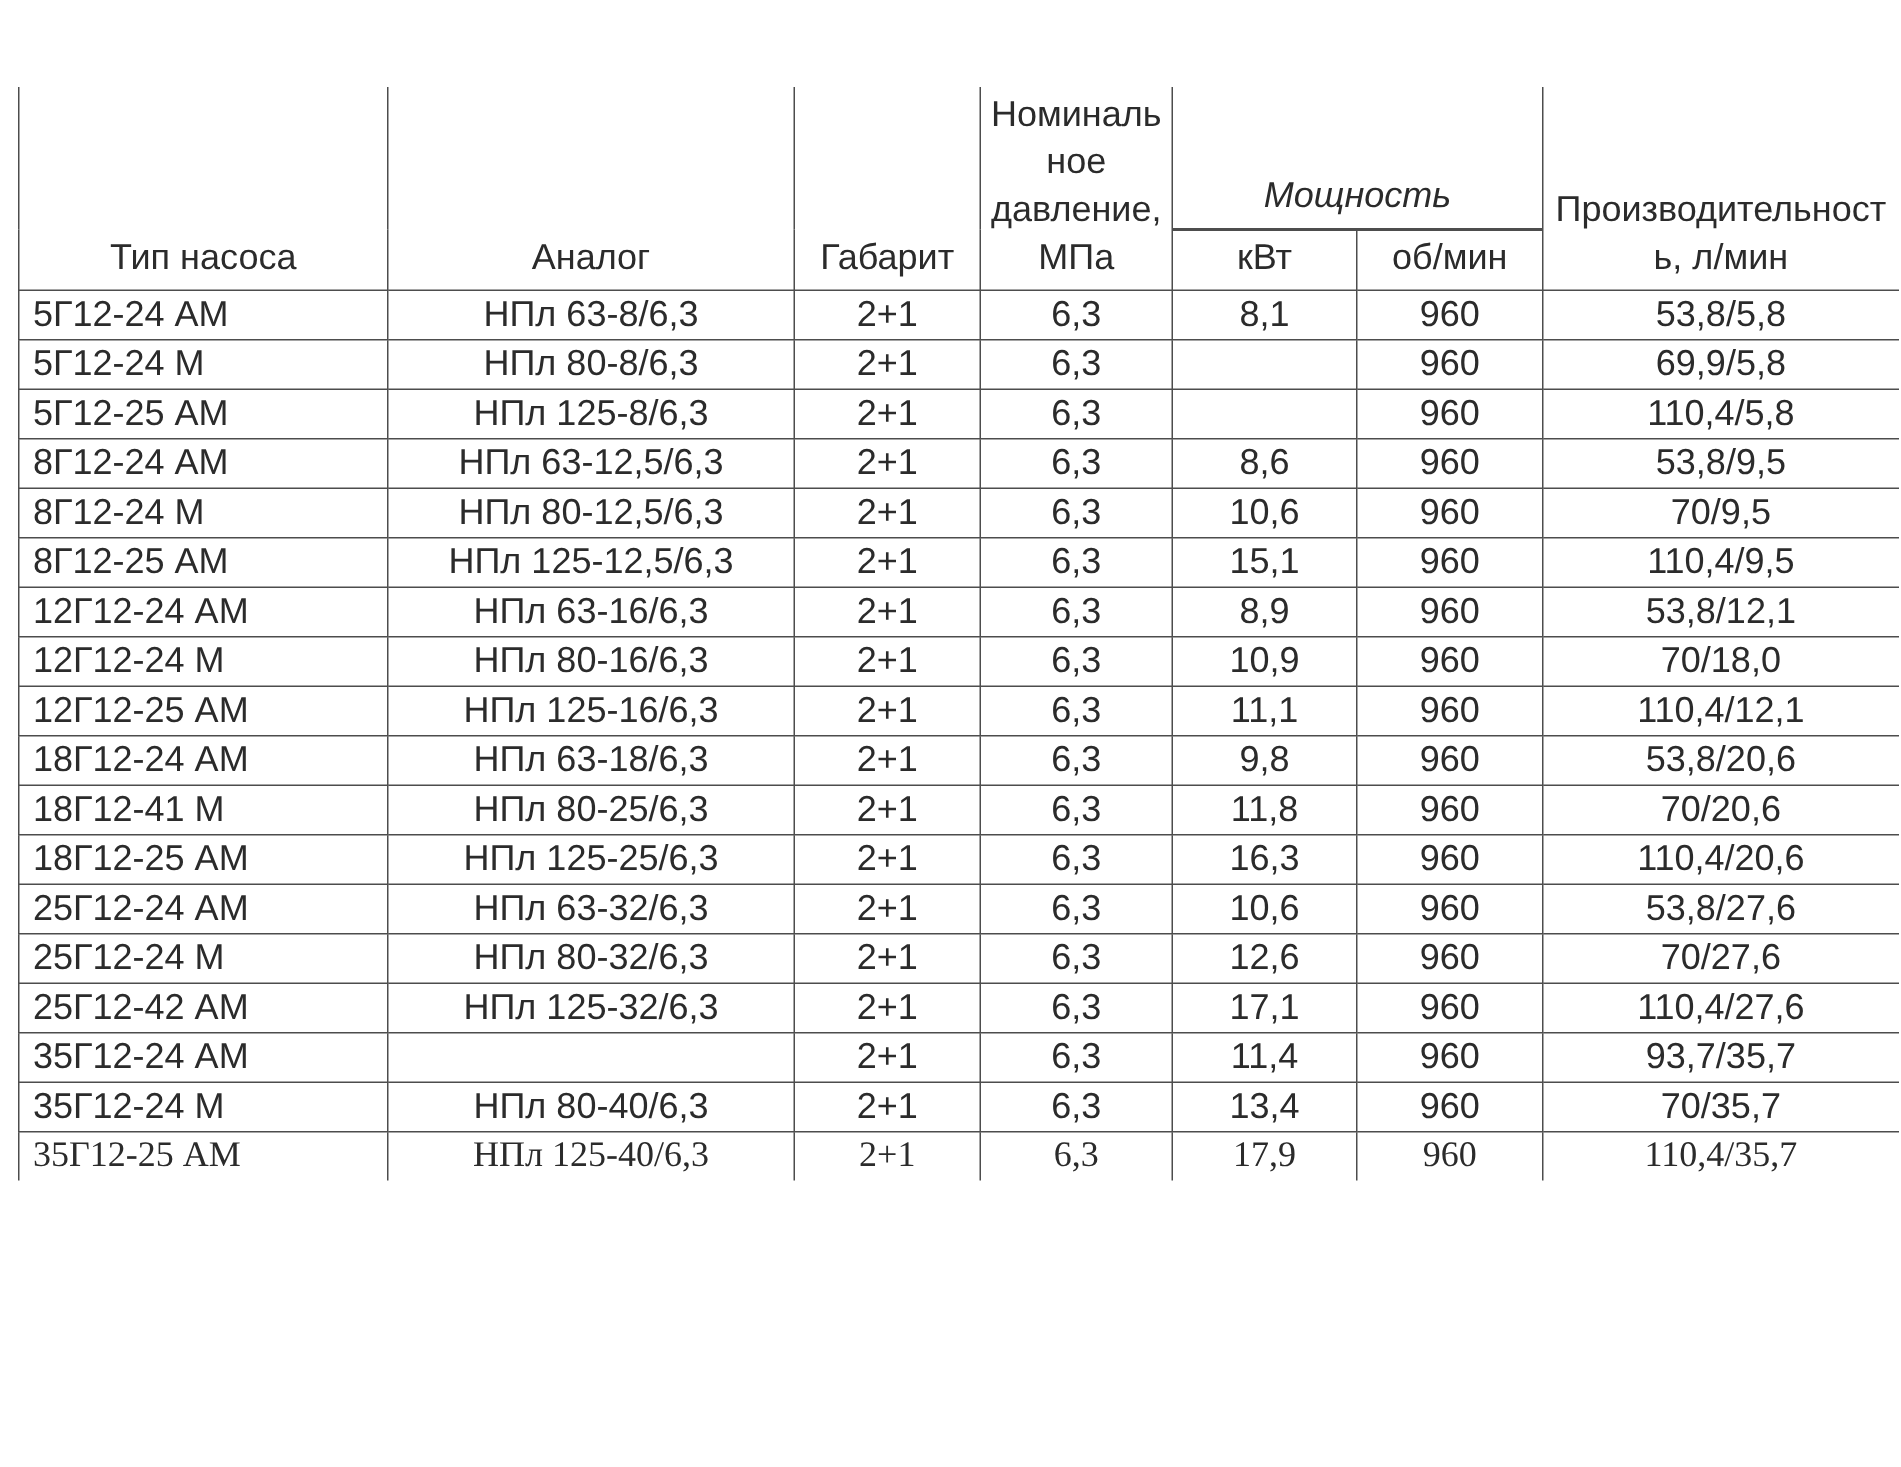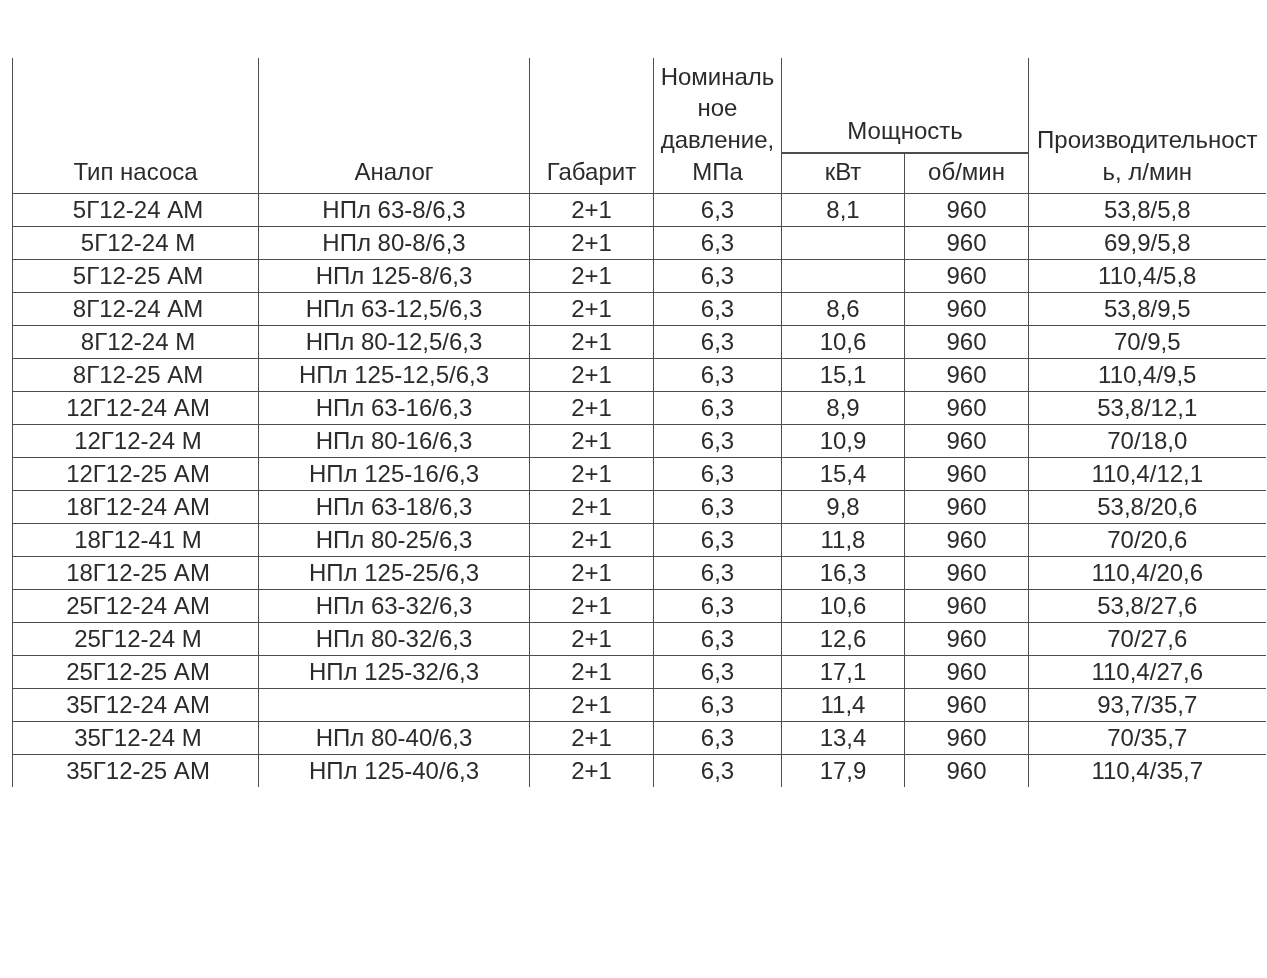--- a/index.html
+++ b/index.html
@@ -30,37 +30,37 @@
     padding: 0 4px;
   }
   thead th {
     border-top: none;
     vertical-align: bottom;
     text-align: center;
     padding-bottom: 5px;
     line-height: 1.32;
   }
   th.no-right, td.no-right { border-right: none; }
-  tbody tr:last-child td { border-bottom: none; }
+  tbody tr:last-child td { border-bottom: none; font-family: Liberation Serif, serif; }
   tr.header-top { height: 95px; }
   tr.header-sub { height: 40px; }
-  th.power-group { border-bottom: 2px solid var(--border, #4d4d4d); }
+  th.power-group { border-bottom: 2px solid var(--border, #4d4d4d); font-style: italic; }
   th.wrap {
     overflow-wrap: anywhere;
     word-break: break-word;
   }
   tbody td {
     height: 33px;
     text-align: center;
     vertical-align: middle;
     white-space: nowrap;
     overflow: hidden;
   }
   tbody td.col-type {
-    text-align: center;
+    text-align: left;
     padding-left: 9px;
   }
 </style>
 </head>
 <body>
 
 <div class="page">
   <table class="pump-table">
     <colgroup>
       <col style="width:246px">
@@ -156,21 +156,21 @@
           <td>6,3</td>
           <td>10,9</td>
           <td>960</td>
           <td class="no-right">70/18,0</td>
         </tr>
         <tr>
           <td class="col-type">12Г12-25 АМ</td>
           <td>НПл 125-16/6,3</td>
           <td>2+1</td>
           <td>6,3</td>
-          <td>15,4</td>
+          <td>11,1</td>
           <td>960</td>
           <td class="no-right">110,4/12,1</td>
         </tr>
         <tr>
           <td class="col-type">18Г12-24 АМ</td>
           <td>НПл 63-18/6,3</td>
           <td>2+1</td>
           <td>6,3</td>
           <td>9,8</td>
           <td>960</td>
@@ -206,21 +206,21 @@
         <tr>
           <td class="col-type">25Г12-24 М</td>
           <td>НПл 80-32/6,3</td>
           <td>2+1</td>
           <td>6,3</td>
           <td>12,6</td>
           <td>960</td>
           <td class="no-right">70/27,6</td>
         </tr>
         <tr>
-          <td class="col-type">25Г12-25 АМ</td>
+          <td class="col-type">25Г12-42 АМ</td>
           <td>НПл 125-32/6,3</td>
           <td>2+1</td>
           <td>6,3</td>
           <td>17,1</td>
           <td>960</td>
           <td class="no-right">110,4/27,6</td>
         </tr>
         <tr>
           <td class="col-type">35Г12-24 АМ</td>
           <td></td>

